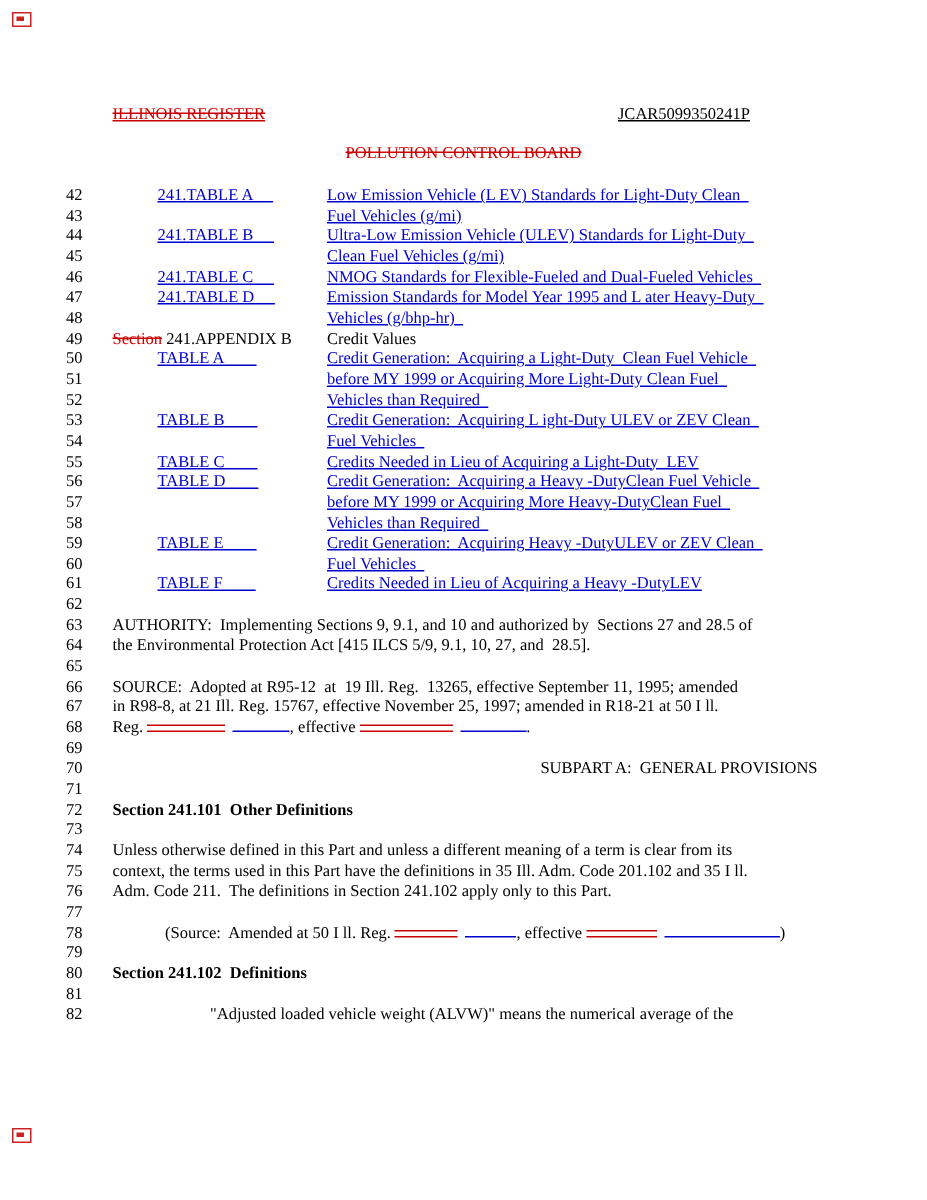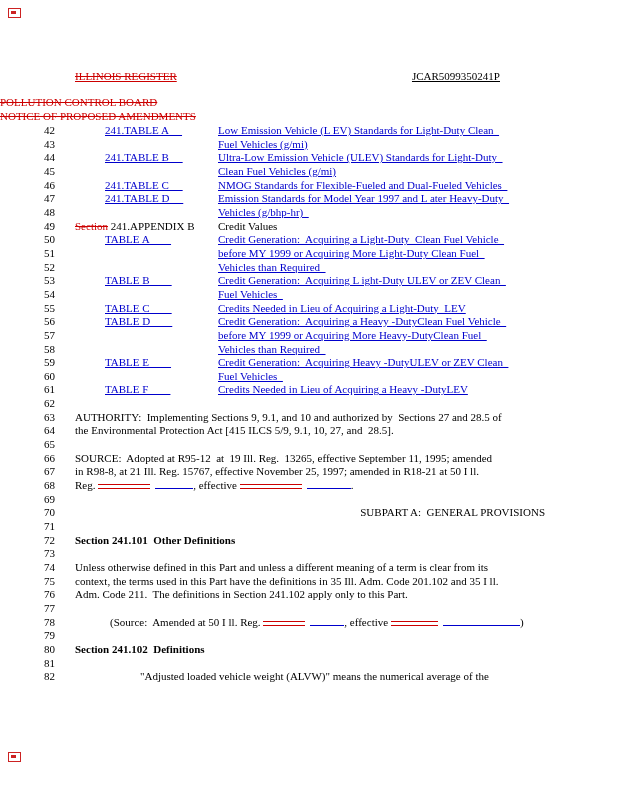--- a/index.html
+++ b/index.html
@@ -6,21 +6,21 @@
   html,body { background:#ffffff; }
   body { width:618px; height:800px; }
   .page { position:relative; width:618px; height:800px; overflow:hidden; background:#ffffff;
           font-family:"Liberation Serif", serif; font-size:11px; color:#000000; }
   .marker { position:absolute; left:8px; width:13px; height:10px; border:1px solid #cc2222; }
   .marker::after { content:""; position:absolute; left:2px; top:2px; width:5px; height:3px; background:#cc2222; }
   .marker.top { top:8px; } .marker.bottom { top:752px; }
   .hdr { position:absolute; top:70px; left:75px; width:425px; display:flex; justify-content:space-between; }
   .hdr-left { color:#cc0000; text-decoration:underline line-through; }
   .hdr-right { color:#000; text-decoration:underline;text-align:right; }
-  .titles { position:absolute; top:96px; left:0; width:618px; text-align:left; line-height:13.7px; color:#cc0000; }
+  .titles { position:absolute; top:96px; left:0; width:618px; text-align:center; line-height:13.7px; color:#cc0000; }
   .strike { text-decoration:line-through; }
   .rows { position:absolute; top:124px; left:0; width:618px; }
   .row { display:flex; height:13.66px; line-height:13.66px; white-space:pre; }
   .num { width:55px; text-align:right; flex:none; }
   .content { position:relative; margin-left:20px; width:485px; flex:none; }
   .label { position:absolute; left:30px; top:0; }
   .desc { position:absolute; left:143px; top:0; }
   .ins { color:#0000cc; text-decoration:underline;text-align:right; }
   .del { color:#cc0000; text-decoration:line-through; }
   .bold { font-weight:bold; }
@@ -41,30 +41,29 @@
   <div class="marker top"></div>
   <div class="marker bottom"></div>
 
   <div class="hdr">
     <span class="hdr-left">ILLINOIS REGISTER</span>
     <span class="hdr-right">JCAR5099350241P</span>
   </div>
 
   <div class="titles">
     <div><span class="strike">POLLUTION CONTROL BOARD</span></div>
-    <div><span class="strike">NOTICE OF PROPOSED AMENDMENTS</span></div>
   </div>
 
   <div class="rows">
     <div class="row"><span class="num">42</span><span class="content"><span class="label ins">241.TABLE A     </span><span class="desc ins">Low Emission Vehicle (L EV) Standards for Light-Duty Clean  </span></span></div>
     <div class="row"><span class="num">43</span><span class="content"><span class="desc ins">Fuel Vehicles (g/mi)</span></span></div>
     <div class="row"><span class="num">44</span><span class="content"><span class="label ins">241.TABLE B     </span><span class="desc ins">Ultra-Low Emission Vehicle (ULEV) Standards for Light-Duty  </span></span></div>
     <div class="row"><span class="num">45</span><span class="content"><span class="desc ins">Clean Fuel Vehicles (g/mi)</span></span></div>
     <div class="row"><span class="num">46</span><span class="content"><span class="label ins">241.TABLE C     </span><span class="desc ins">NMOG Standards for Flexible-Fueled and Dual-Fueled Vehicles  </span></span></div>
-    <div class="row"><span class="num">47</span><span class="content"><span class="label ins">241.TABLE D     </span><span class="desc ins">Emission Standards for Model Year 1997 and L ater Heavy-Duty  </span></span></div>
+    <div class="row"><span class="num">47</span><span class="content"><span class="label ins">241.TABLE D     </span><span class="desc ins">Emission Standards for Model Year 1995 and L ater Heavy-Duty  </span></span></div>
     <div class="row"><span class="num">48</span><span class="content"><span class="desc ins">Vehicles (g/bhp-hr)  </span></span></div>
     <div class="row"><span class="num">49</span><span class="content"><span class="del">Section</span><span> 241.APPENDIX B</span><span class="desc">Credit Values</span></span></div>
     <div class="row"><span class="num">50</span><span class="content"><span class="label ins">TABLE A        </span><span class="desc ins">Credit Generation:  Acquiring a Light-Duty  Clean Fuel Vehicle  </span></span></div>
     <div class="row"><span class="num">51</span><span class="content"><span class="desc ins">before MY 1999 or Acquiring More Light-Duty Clean Fuel  </span></span></div>
     <div class="row"><span class="num">52</span><span class="content"><span class="desc ins">Vehicles than Required  </span></span></div>
     <div class="row"><span class="num">53</span><span class="content"><span class="label ins">TABLE B        </span><span class="desc ins">Credit Generation:  Acquiring L ight-Duty ULEV or ZEV Clean  </span></span></div>
     <div class="row"><span class="num">54</span><span class="content"><span class="desc ins">Fuel Vehicles  </span></span></div>
     <div class="row"><span class="num">55</span><span class="content"><span class="label ins">TABLE C        </span><span class="desc ins">Credits Needed in Lieu of Acquiring a Light-Duty  LEV</span></span></div>
     <div class="row"><span class="num">56</span><span class="content"><span class="label ins">TABLE D        </span><span class="desc ins">Credit Generation:  Acquiring a Heavy -DutyClean Fuel Vehicle  </span></span></div>
     <div class="row"><span class="num">57</span><span class="content"><span class="desc ins">before MY 1999 or Acquiring More Heavy-DutyClean Fuel  </span></span></div>

